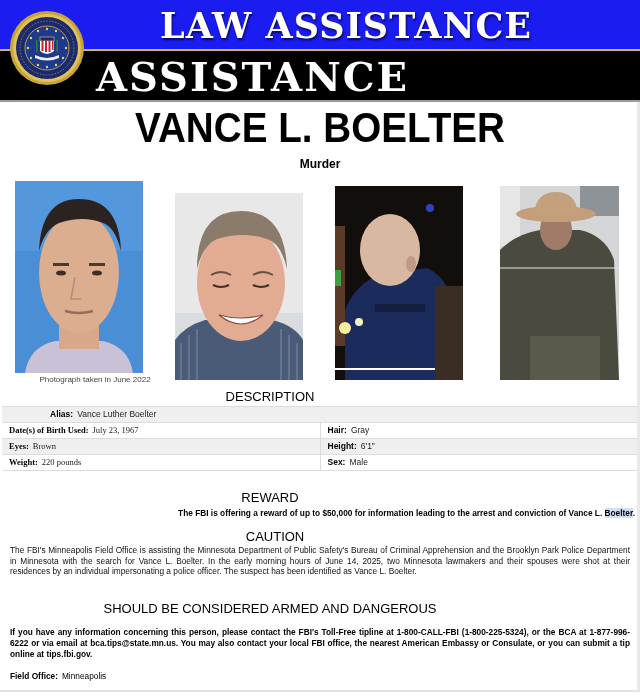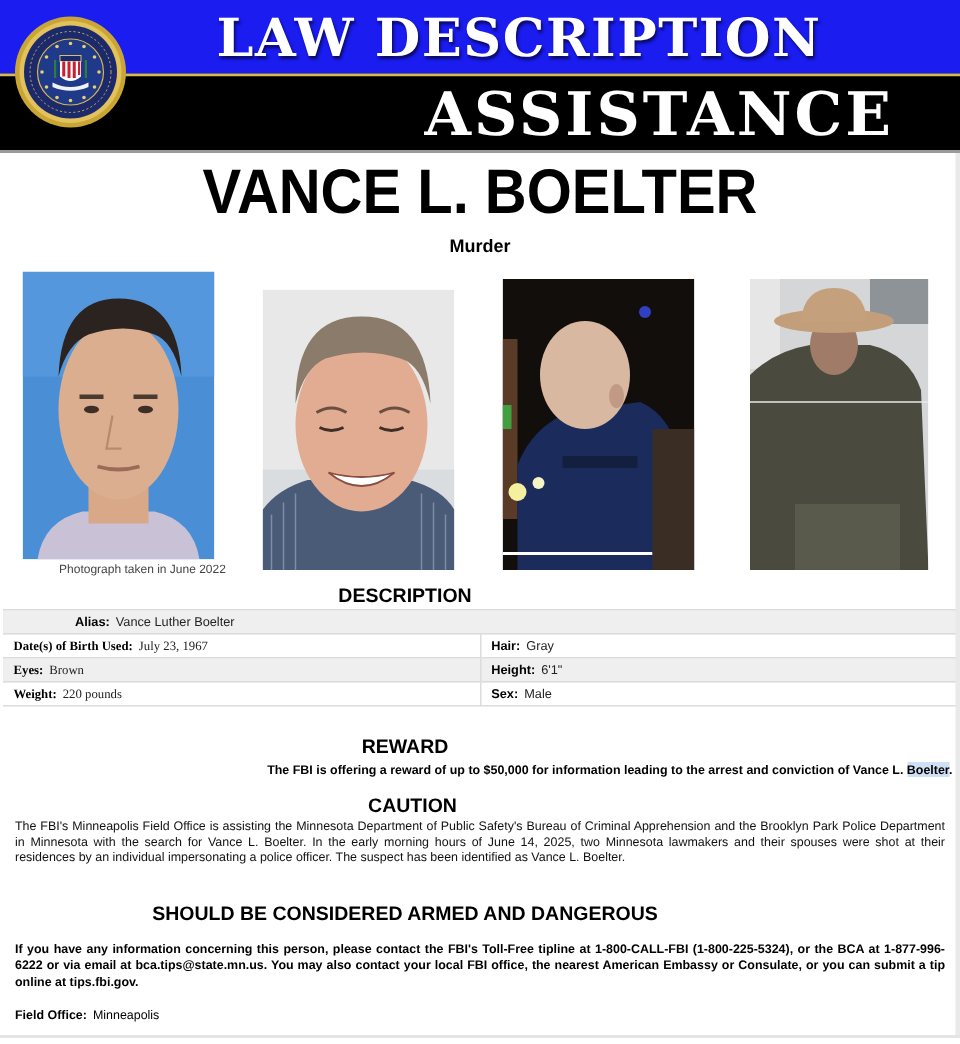--- a/index.html
+++ b/index.html
@@ -11,21 +11,21 @@
   .band-blue { position: absolute; left: 0; top: 0; width: 640px; height: 49px; background: #1a1cf0; }
   .band-gold { position: absolute; left: 0; top: 49px; width: 640px; height: 2px; background: #d6b75a; }
   .band-black { position: absolute; left: 0; top: 51px; width: 640px; height: 49px; background: #000; }
   .band-gray { position: absolute; left: 0; top: 100px; width: 640px; height: 2px; background: #9a9a9a; }
   .banner-line1 {
     position: absolute; left: 96px; top: 6px; width: 500px; text-align: center;
     font-family: "DejaVu Serif", serif; font-weight: bold; font-size: 35px; color: #fff;
     letter-spacing: 1px; line-height: 40px; text-shadow: 1px 2px 2px #0a0a60;
   }
   .banner-line2 {
-    position: absolute; left: 96px; top: 55px; width: 500px; text-align: right;
+    position: absolute; left: 96px; top: 55px; width: 500px; text-align: left;
     font-family: "DejaVu Serif", serif; font-weight: bold; font-size: 40px; color: #fff;
     letter-spacing: 2px; line-height: 44px;
   }
   .seal { position: absolute; left: 9px; top: 10px; width: 76px; height: 76px; }
 
   
   .name-title {
     position: absolute; left: 0; top: 104px; width: 640px; text-align: center;
     font-family: "Liberation Sans", sans-serif; font-weight: bold; font-size: 42px;
     line-height: 48px; letter-spacing: 0px; transform: scaleX(0.92);
@@ -43,21 +43,21 @@
   .p3 { left: 335px; top: 186px; width: 128px; height: 194px; }
   .p4 { left: 500px; top: 186px; width: 119px; height: 194px; }
   .p1-caption {
     position: absolute; left: 31px; top: 375px; width: 128px; text-align: center;
     font-size: 8px; color: #444; line-height: 10px;
   }
 
   
   .section-heading {
     position: absolute; left: 0; width: 540px; text-align: center;
-    font-weight: bold; font-size: 13px; line-height: 16px;
+    font-weight: normal; font-size: 13px; line-height: 16px;
   }
 
   
   .desc-table { position: absolute; left: 2px; top: 406px; width: 636px; border-collapse: collapse; }
   .desc-row { height: 15.5px; }
   .desc-row.shade { background: #efefef; }
   .desc-cell {
     font-size: 8.5px; line-height: 15px; padding-left: 7px; border-top: 1px solid #dcdcdc;
     border-bottom: 1px solid #dcdcdc; white-space: nowrap;
   }
@@ -90,21 +90,21 @@
   .frame-bottom { position: absolute; left: 0; top: 690px; width: 640px; height: 2px; background: #e4e4e4; }
 </style>
 </head>
 <body>
 
 <div class="banner">
   <div class="band-blue"></div>
   <div class="band-gold"></div>
   <div class="band-black"></div>
   <div class="band-gray"></div>
-  <div class="banner-line1">LAW DESCRIPTION</div>
+  <div class="banner-line1">LAW ASSISTANCE</div>
   <div class="banner-line2">ASSISTANCE</div>
   <div class="seal">
     <svg viewBox="0 0 76 76" width="76" height="76">
       <circle cx="38" cy="38" r="37" fill="#c9a536"></circle>
       <circle cx="38" cy="38" r="34" fill="#e2c25c"></circle>
       <circle cx="38" cy="38" r="31" fill="#1c2a6b"></circle>
       <circle cx="38" cy="38" r="22" fill="#1f3a8a" stroke="#d7b650" stroke-width="0.8"></circle>
       <g fill="#e8cf6a">
         <circle cx="38" cy="19" r="1.2"></circle>
           <circle cx="47" cy="21" r="1.2"></circle>

